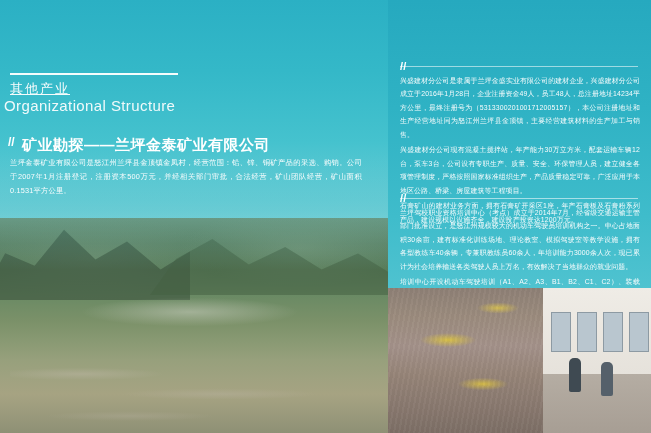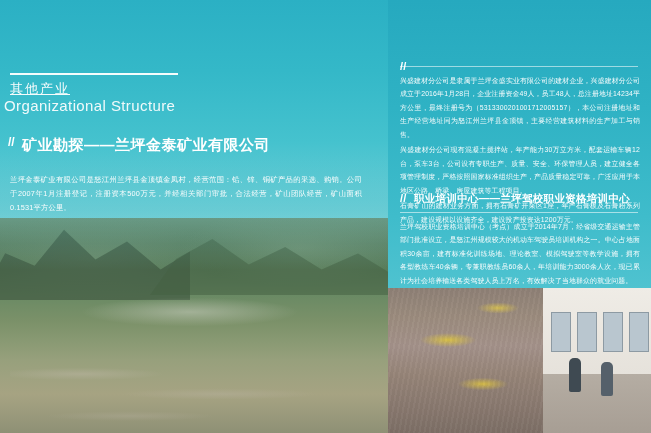--- a/index.html
+++ b/index.html
@@ -92,21 +92,21 @@
   }
   .slash {
     position:absolute; left:8px; top:135px; color:#ffffff;
     font-size:12px; font-weight:bold;
   }
   .left-body {
     position:absolute; left:10px; top:156px; width:352px;
     color:#ffffff; font-size:7.3px; line-height:1.95; letter-spacing:0.2px;
     opacity:0.97;
   }
-  .left-body p { margin-bottom:3px; text-align:justify;margin-top:17px; }
+  .left-body p { margin-bottom:3px; text-align:justify; }
 
   
   .right-panel {
     position:absolute; left:388px; top:0; width:263px; height:433px;
     background:linear-gradient(180deg,#26a9bf 0%, #2fb2c4 25%, #3fbccb 50%, #57c6d2 75%, #6fcfd8 100%);
     overflow:hidden;
   }
   .r-sec { position:absolute; left:0; width:263px; }
   .r-title {
     position:relative; padding-left:26px; color:#ffffff;
@@ -200,21 +200,20 @@
       <div class="r-body">
         <p>兴盛建材分公司是隶属于兰坪金盛实业有限公司的建材企业，兴盛建材分公司成立于2016年1月28日，企业注册资金49人，员工48人，总注册地址14234平方公里，最终注册号为（5313300201001712005157），本公司注册地址和生产经营地址同为怒江州兰坪县金顶镇，主要经营建筑材料的生产加工与销售。</p>
         <p>兴盛建材分公司现有混凝土搅拌站，年产能力30万立方米，配套运输车辆12台，泵车3台，公司设有专职生产、质量、安全、环保管理人员，建立健全各项管理制度，严格按照国家标准组织生产，产品质量稳定可靠，广泛应用于本地区公路、桥梁、房屋建筑等工程项目。</p>
         <p>石膏矿山的建材业务方面，拥有石膏矿开采区1座，年产石膏板及石膏粉系列产品，建设规模以设施齐全，建设投产投资达1200万元。</p>
       </div>
     </div>
 
     <div class="r-sec" style="top:192px;">
       <div class="r-title">
         <span class="r-slash">//</span>
-        <span>职业培训中心——兰坪驾校职业资格培训中心</span>
       </div>
       <div class="r-rule"></div>
       <div class="r-body">
         <p>兰坪驾校职业资格培训中心（考点）成立于2014年7月，经省级交通运输主管部门批准设立，是怒江州规模较大的机动车驾驶员培训机构之一。中心占地面积30余亩，建有标准化训练场地、理论教室、模拟驾驶室等教学设施，拥有各型教练车40余辆，专兼职教练员60余人，年培训能力3000余人次，现已累计为社会培养输送各类驾驶人员上万名，有效解决了当地群众的就业问题。</p>
         <p>培训中心开设机动车驾驶培训（A1、A2、A3、B1、B2、C1、C2）、装载机、挖掘机等特种作业人员技能培训及职业资格鉴定等业务。中心坚持"安全第一、质量为本"的办学理念，教育教学管理规范，教学质量稳步提升，每年均向社会输送大量合格的技能型人才，取得了良好的社会效益和经济效益。</p>
       </div>
     </div>
   </div>
 
   <div class="photo-excav"></div>

